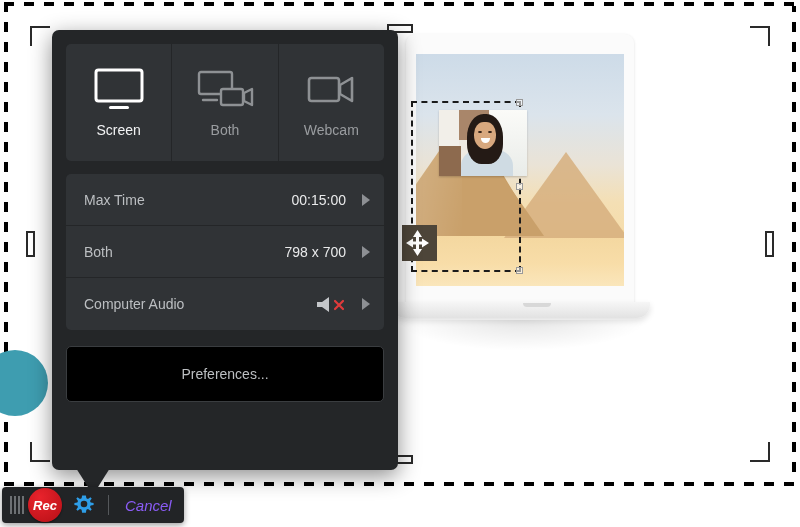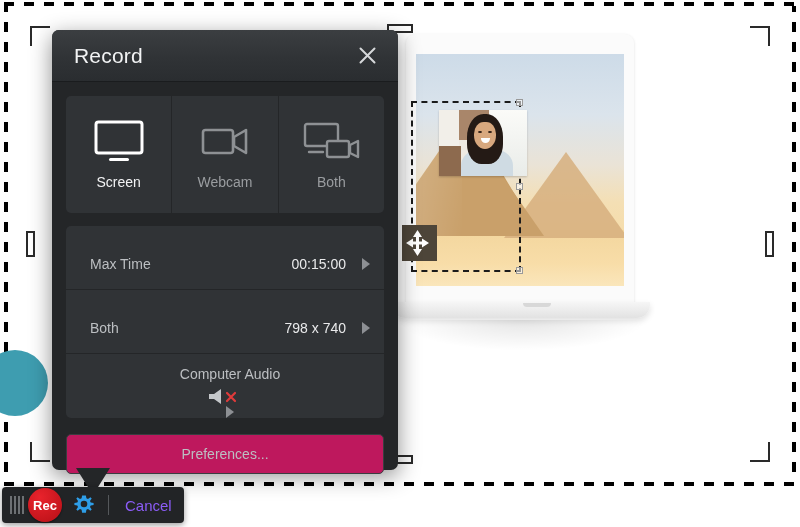--- a/index.html
+++ b/index.html
@@ -250,60 +250,60 @@
   
   #settings-list {
     margin-top: 13px;
     background: #303336;
     border-radius: 5px;
     overflow: hidden;
   }
   .setting-row {
     height: 52px;
     display: flex; align-items: center;
-    padding: 0 14px 0 24px;
+    padding: 0 14px 0 18px;
     border-bottom: 1px solid #242628;
     cursor: pointer;
-    margin-top: 12px;
-  }
-  .setting-row:last-child { border-bottom: none; flex-direction: column; }
+  }
+  .setting-row:last-child { border-bottom: none; }
   .setting-label { flex: 1; font-size: 14px; color: #bcbfc2; }
   .setting-value { font-size: 14px; color: #e9eaeb; margin-right: 16px; }
   .chevron-right {
     width: 0; height: 0;
     border-top: 6px solid transparent;
     border-bottom: 6px solid transparent;
     border-left: 8px solid #8d9094;
   }
 
   #audio-meter { display: flex; gap: 2px; margin-right: 10px; }
   #audio-meter i { display: block; width: 3px; height: 15px; background: #1f2123; }
 
   
   #preferences-button {
     margin: 16px 14px 0 14px;
-    height: 40px;
-    background: #be185d;
+    height: 56px;
+    background: #000000;
     border: 1px solid #3a3d40;
     border-radius: 5px;
     display: flex; align-items: center; justify-content: center;
     color: #bcbfc2;
     font-size: 14px;
     cursor: pointer;
   }
 
   
   #bottom-toolbar {
     position: absolute;
     left: 2px; top: 487px;
     width: 182px; height: 36px;
     background: #222426;
     border-radius: 4px;
     display: flex; align-items: center;
     box-shadow: 0 2px 6px rgba(0,0,0,.4);
+    font-style: italic;
   }
   #grip-handle {
     display: flex; gap: 2px;
     padding: 0 6px 0 8px;
   }
   #grip-handle i { display: block; width: 2px; height: 18px; background: #6d7073; }
   #rec-button {
     width: 34px; height: 34px;
     border-radius: 50%;
     background: radial-gradient(circle at 35% 28%, #e9232c, #b70f16);
@@ -388,77 +388,69 @@
   <span class="corner-handle bl"></span>
   <span class="corner-handle br"></span>
   <span class="edge-handle top"></span>
   <span class="edge-handle bottom"></span>
   <span class="edge-handle left"></span>
   <span class="edge-handle right"></span>
 </div>
 
 <div id="record-dialog">
 
-  <div id="dialog-header">
-    <span id="dialog-title">Record</span>
-    <span id="close-button">
-      <svg width="19" height="19" viewBox="0 0 19 19" aria-hidden="true">
-        <path d="M2.5 2.5 L16.5 16.5 M16.5 2.5 L2.5 16.5" stroke="#d6d8da" stroke-width="2" stroke-linecap="round" fill="none"></path>
-      </svg>
-    </span>
-  </div>
 
   <div id="dialog-body">
 
     <div id="mode-selector">
 
       <div class="mode-item active">
         <span class="mode-icon">
           <svg width="64" height="46" viewBox="0 0 64 46" aria-hidden="true">
             <rect x="9" y="3" width="46" height="31" rx="2.5" fill="none" stroke="#ffffff" stroke-width="3"></rect>
             <rect x="22" y="39" width="20" height="3" rx="1.5" fill="#ffffff"></rect>
           </svg>
         </span>
         <span class="mode-label">Screen</span>
-      </div>
-
-      <div class="mode-item">
-        <span class="mode-icon">
-          <svg width="64" height="46" viewBox="0 0 64 46" aria-hidden="true">
-            <rect x="10" y="11" width="30" height="23" rx="2.5" fill="none" stroke="#8e9194" stroke-width="2.6"></rect>
-            <path d="M41 18 L53 11 L53 34 L41 27 Z" fill="none" stroke="#8e9194" stroke-width="2.6" stroke-linejoin="round"></path>
-          </svg>
-        </span>
-        <span class="mode-label">Webcam</span>
       </div>
 
       <div class="mode-item">
         <span class="mode-icon">
           <svg width="64" height="46" viewBox="0 0 64 46" aria-hidden="true">
             <rect x="6" y="5" width="33" height="22" rx="2" fill="none" stroke="#8e9194" stroke-width="2.4"></rect>
             <path d="M10 33 L24 33" stroke="#8e9194" stroke-width="2.4" stroke-linecap="round"></path>
             <rect x="28" y="22" width="22" height="16" rx="2" fill="#303336" stroke="#8e9194" stroke-width="2.4"></rect>
             <path d="M51 26 L59 22 L59 38 L51 34 Z" fill="#303336" stroke="#8e9194" stroke-width="2.4" stroke-linejoin="round"></path>
           </svg>
         </span>
         <span class="mode-label">Both</span>
       </div>
+
+      <div class="mode-item">
+        <span class="mode-icon">
+          <svg width="64" height="46" viewBox="0 0 64 46" aria-hidden="true">
+            <rect x="10" y="11" width="30" height="23" rx="2.5" fill="none" stroke="#8e9194" stroke-width="2.6"></rect>
+            <path d="M41 18 L53 11 L53 34 L41 27 Z" fill="none" stroke="#8e9194" stroke-width="2.6" stroke-linejoin="round"></path>
+          </svg>
+        </span>
+        <span class="mode-label">Webcam</span>
+      </div>
     </div>
 
     <div id="settings-list">
 
       <div class="setting-row">
         <span class="setting-label">Max Time</span>
         <span class="setting-value">00:15:00</span>
         <span class="chevron-right"></span>
       </div>
 
       <div class="setting-row">
         <span class="setting-label">Both</span>
-        <span class="setting-value">798 x 740</span>
+        <span class="setting-value">798 x 700</span>
         <span class="chevron-right"></span>
       </div>
 
 
       <div class="setting-row">
         <span class="setting-label">Computer Audio</span>
         <span style="margin-right:14px;display:flex">
           <svg width="34" height="19" viewBox="0 0 34 19" aria-hidden="true">
             <path d="M3 7 L8 7 L15 2 L15 17 L8 12 L3 12 Z" fill="#c4c7ca"></path>
             <path d="M21 6 L29 14 M29 6 L21 14" stroke="#e03b3b" stroke-width="2.2" stroke-linecap="round"></path>

